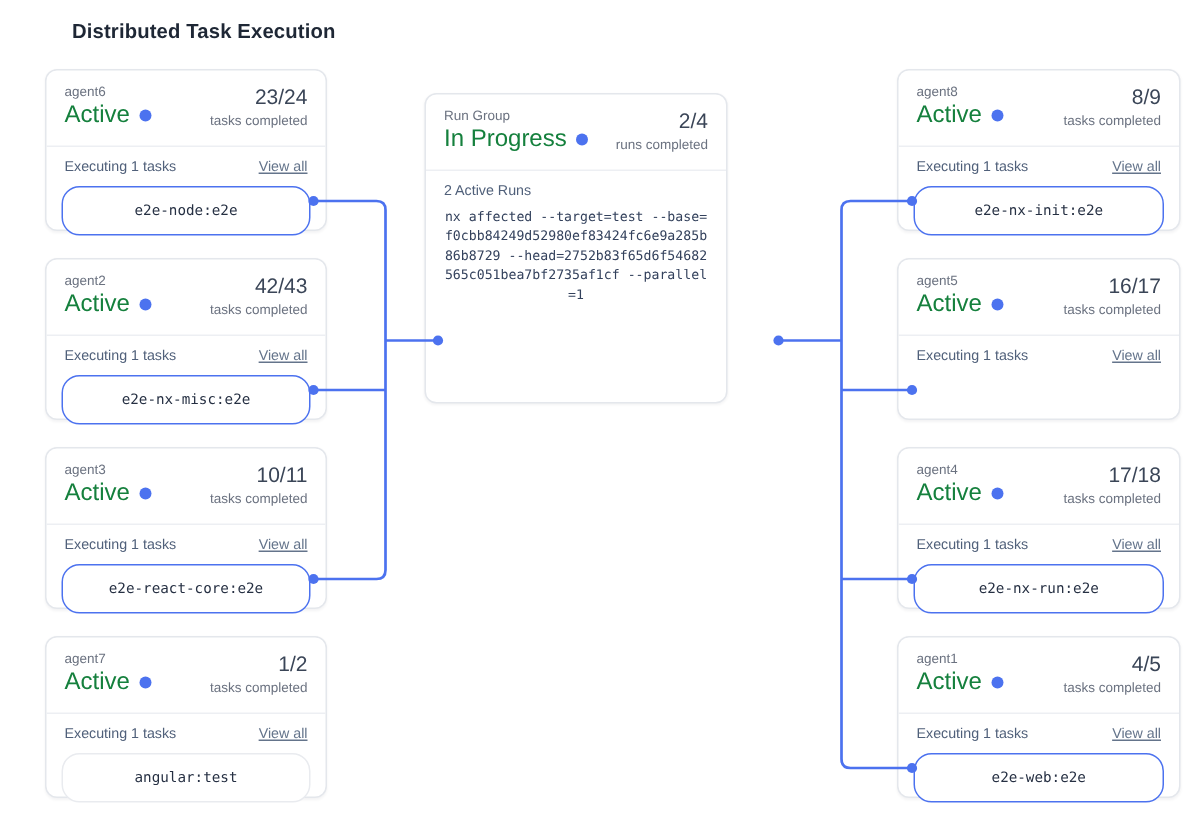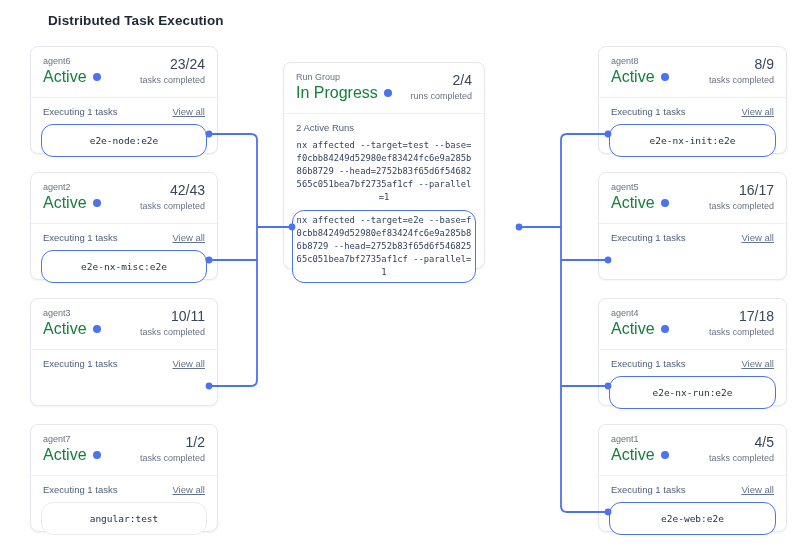--- a/index.html
+++ b/index.html
@@ -154,20 +154,21 @@
       <div class="head-right">
         <span class="progress-num">10/11</span>
         <span class="sub-label">tasks completed</span>
       </div>
     </div>
     <div class="agent-body">
       <div class="exec-row">
         <span>Executing 1 tasks</span>
         <span class="view-all">View all</span>
       </div>
+      <div class="task-box">e2e-react-core:e2e</div>
     </div>
   </div>
     <div class="card agent-card">
     <div class="card-head">
       <div class="head-left">
         <span class="tiny-label">agent7</span>
         <span class="status-row">
           <span class="status-text">Active</span>
           <span class="status-dot"></span>
         </span>
@@ -287,16 +288,15 @@
     </div>
     <div class="head-right">
       <span class="progress-num">2/4</span>
       <span class="sub-label">runs completed</span>
     </div>
   </div>
   <div class="run-body">
     <div class="active-runs">2 Active Runs</div>
     <div id="commands">
         <div class="cmd plain">nx affected --target=test --base=f0cbb84249d52980ef83424fc6e9a285b86b8729 --head=2752b83f65d6f54682565c051bea7bf2735af1cf --parallel=1</div>
-        <div class="cmd hl">nx affected --target=e2e --base=f0cbb84249d52980ef83424fc6e9a285b86b8729 --head=2752b83f65d6f54682565c051bea7bf2735af1cf --parallel=1</div>
       </div>
   </div>
 </div>
 
 </body></html>

